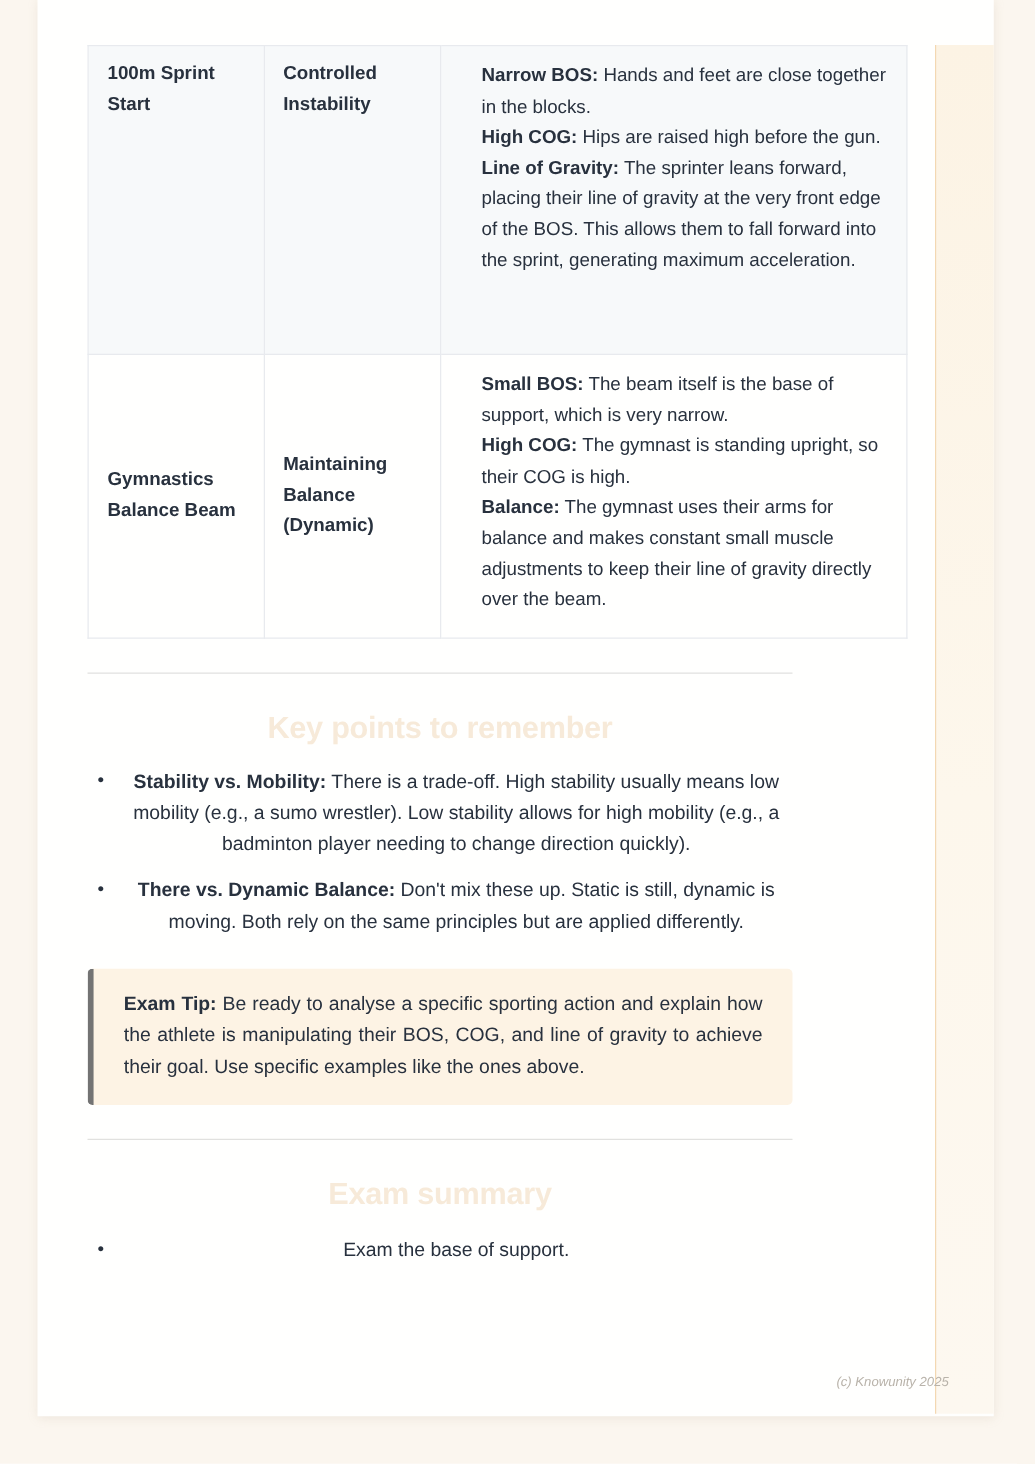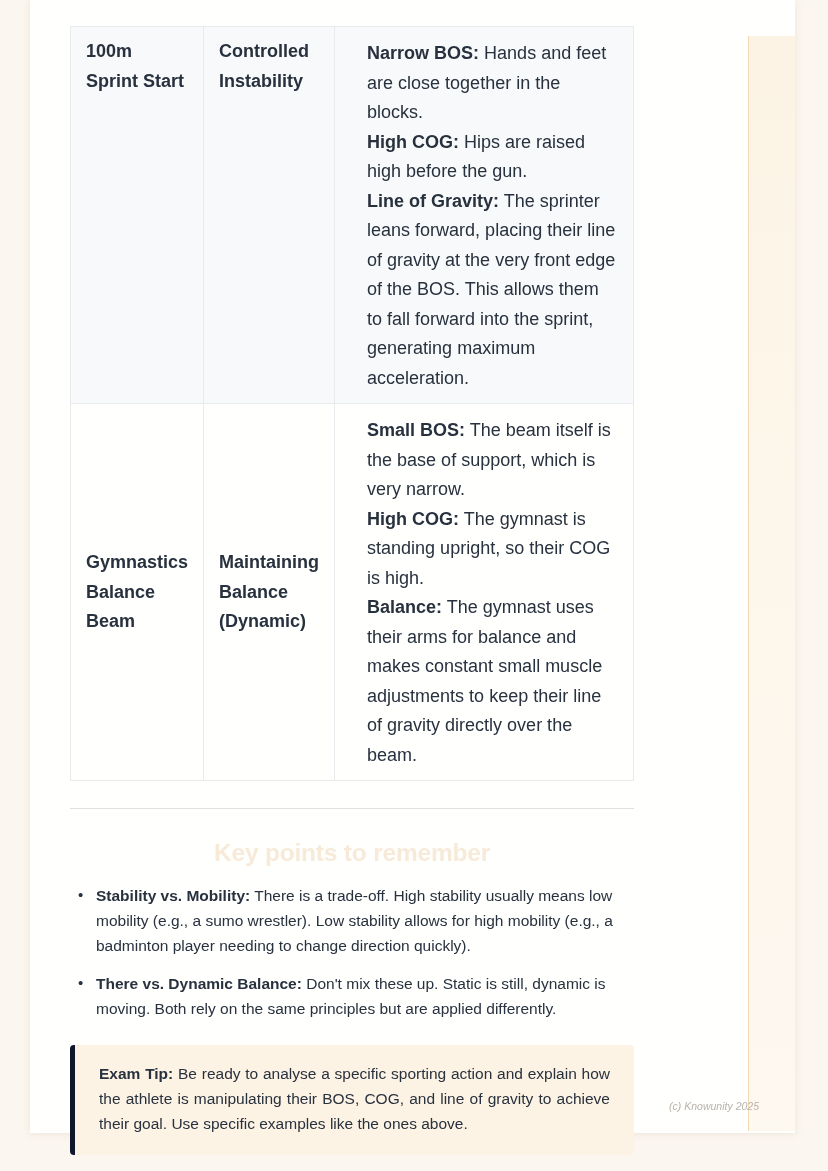--- a/index.html
+++ b/index.html
@@ -15,24 +15,24 @@
     position:absolute; left:30px; top:0;
     width:765px; height:1133px;
     background:#fffffe;
     box-shadow:0 1px 8px rgba(180,160,140,0.18);
   }
   .content {
     position:absolute; left:40px; top:0; width:564px;
   }
   
   table.stability {
-    margin-top:26px;
-    width:564px;
+    margin-top:36px;
+    width:656px;
     border-collapse:collapse;
-    font-size:18px;
+    font-size:15px;
     line-height:1.64;
     color:#28313e;
   }
   table.stability td {
     border:1px solid #e8eaee;
     padding:10px 15px;
   }
   table.stability tr:nth-child(1) { background:#f7f9fa; height:247px; }
   table.stability tr:nth-child(1) td { vertical-align:top; }
   table.stability tr:nth-child(2) { height:227px; }
@@ -47,32 +47,32 @@
   h2.faint {
     margin-top:30px;
     font-size:24.5px;
     font-weight:700;
     letter-spacing:-0.2px;
     color:#f7ead9;
     text-align:center;
   }
   
   ul.points { list-style:none; margin-top:17px; font-size:15.5px; line-height:1.6; }
-  ul.points li { position:relative; padding-left:26px; margin-bottom:13px; }
+  ul.points li { position:relative; padding-left:26px; margin-bottom:13px;text-align:center; }
   ul.points li::before {
     content:"\2022";
     position:absolute; left:8px; top:-1px;
     color:#28313e; font-size:15px;
   }
   ul.points strong { font-weight:700; }
   
   .callout {
     margin-top:24px;
     background:#fdf3e4;
-    border-left:5px solid #0f172a;
+    border-left:5px solid #737373;
     border-radius:4px;
     padding:17px 24px 18px 24px;
     font-size:15.5px;
     line-height:1.6;
     text-align:justify;
   }
   .callout strong { font-weight:700; }
   
   p.sub-bold { margin-top:26px; font-size:15.5px; font-weight:700; }
   ul.points.summary { margin-top:19px; }

